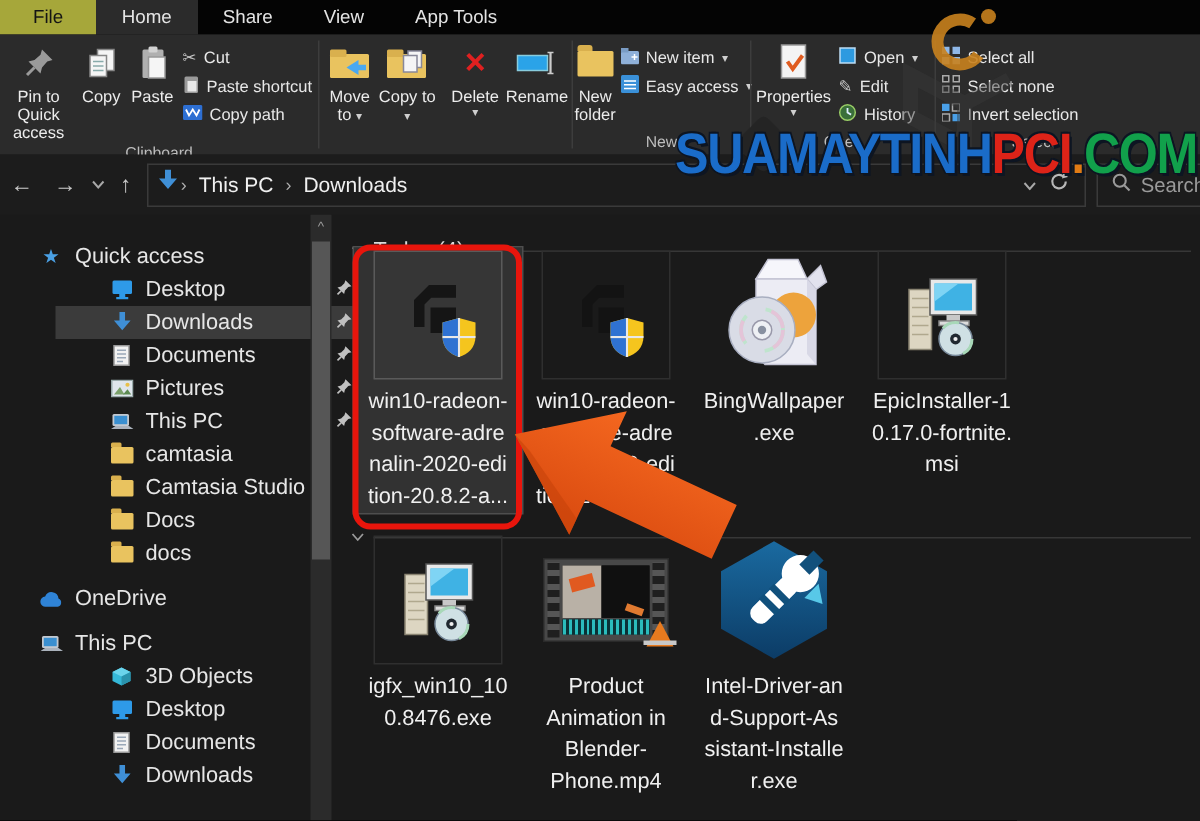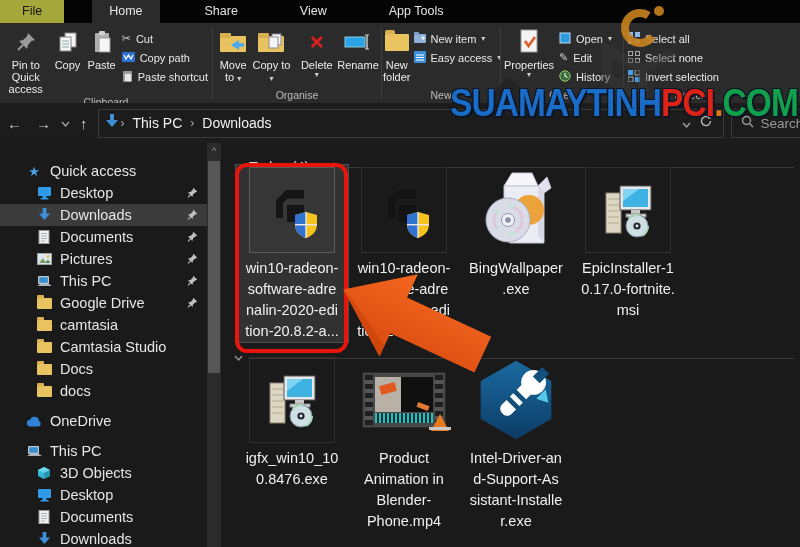--- a/index.html
+++ b/index.html
@@ -1,21 +1,21 @@
 <!DOCTYPE html>
 <html><head>
 <meta charset="utf-8">
 <style>
   html,body{margin:0;padding:0;background:#000;}
   *{box-sizing:border-box;}
   .app{position:relative;width:800px;height:547px;background:#1a1a1a;overflow:hidden;
        font-family:"Liberation Sans","DejaVu Sans",sans-serif;color:#e8e8e8;}
 
   
-  .tabrow{position:absolute;top:0;left:0;right:0;height:23px;background:#040404;display:flex;z-index:2;gap:28px;}
+  .tabrow{position:absolute;top:0;left:0;right:0;height:23px;background:#040404;display:flex;z-index:2;}
   .tab{padding:0 17px;line-height:23px;font-size:12.5px;color:#e4e4e4;}
   .tab.file{background:#a6a73a;color:#141414;padding:0 22px;}
   .tab.active{background:#2b2b2b;}
 
   
   .ribbon{position:absolute;top:23px;left:0;right:0;height:80px;background:#2b2b2b;display:flex;z-index:2;}
   .rgroup{display:flex;flex-direction:column;padding:1px 1px 0;}
   .rg-body{display:flex;flex:1;align-items:flex-start;}
   .rg-label{text-align:center;font-size:10.5px;color:#bdbdbd;height:15px;line-height:14px;}
   .rsep{width:1px;background:#3d3d3d;margin:4px 0;}
@@ -38,21 +38,21 @@
   .addrbox{height:29px;border:1px solid #3a3a3a;background:#1c1c1c;width:626px;display:flex;
            align-items:center;padding:0 6px;margin-left:3px;flex:none;}
   .crumb{font-size:14px;color:#f0f0f0;padding:0 6px;}
   .csep{font-size:12px;color:#b0b0b0;padding:0 2px;}
   .searchbox{height:29px;border:1px solid #3a3a3a;background:#1c1c1c;margin-left:7px;flex:1;display:flex;
              align-items:center;gap:7px;padding:0 9px;color:#9a9a9a;font-size:13.5px;}
 
   
   .sidebar{position:absolute;top:143px;left:0;width:207px;bottom:0;background:#1a1a1a;padding-top:17px;z-index:1;}
   .srow{height:22px;display:flex;align-items:center;gap:8px;padding-left:26px;font-size:14.5px;color:#e6e6e6;width:207px;}
-  .srow.lvl1{padding-left:36px;}
+  .srow.lvl1{padding-left:36px;margin-left:37px;}
   .srow.sel{background:#3b3b3b;}
   .spacer8{height:8px;}
   .sic{width:16px;height:16px;display:flex;align-items:center;justify-content:center;flex:none;}
   .pin{margin-left:auto;margin-right:9px;flex:none;}
   .star{color:#4aa0e4;font-size:13px;}
   .sscroll{position:absolute;top:143px;left:207px;width:14px;bottom:0;background:#2b2b2b;z-index:1;}
   .sscroll .arr{display:block;text-align:center;color:#9a9a9a;font-size:9px;line-height:16px;}
   .sthumb{position:absolute;top:18px;left:1px;width:12px;height:212px;background:#565656;}
 
   
@@ -141,32 +141,32 @@
               </svg>
           </span>
           <span>Paste</span>
         </div>
         <div class="smallstack">
           <div class="smallbtn">
             <span class="glyph">✂</span>
             <span>Cut</span>
           </div>
           <div class="smallbtn">
+            <span><svg width="11" height="12" viewBox="0 0 11 12">
+                  <rect x="1" y="1" width="9" height="11" rx="1" fill="#9a9a9a"></rect>
+                  <rect x="3" y="4" width="6" height="7" fill="#e8e8e8"></rect>
+                </svg></span>
+            <span>Paste shortcut</span>
+          </div>
+          <div class="smallbtn">
             <span><svg width="13" height="10" viewBox="0 0 13 10">
                   <rect width="13" height="10" rx="1" fill="#2d6fd3"></rect>
                   <path d="M2 3l2 4 2.5-4 2.5 4 2-4" stroke="#fff" stroke-width="1.2" fill="none"></path>
                 </svg></span>
             <span>Copy path</span>
-          </div>
-          <div class="smallbtn">
-            <span><svg width="11" height="12" viewBox="0 0 11 12">
-                  <rect x="1" y="1" width="9" height="11" rx="1" fill="#9a9a9a"></rect>
-                  <rect x="3" y="4" width="6" height="7" fill="#e8e8e8"></rect>
-                </svg></span>
-            <span>Paste shortcut</span>
           </div>
         </div>
       </div>
       <div class="rg-label">Clipboard</div>
     </div>
     <div class="rsep"></div>
 
     <div class="rgroup" style="width:168px;">
       <div class="rg-body" style="justify-content:center;">
         <div class="bigbtn" style="width:40px;">
@@ -201,21 +201,20 @@
             <svg width="28" height="18" viewBox="0 0 28 18">
                 <rect x="1" y="4" width="20" height="10" fill="#2aa3e8" stroke="#8cd"></rect>
                 <line x1="23" y1="2" x2="23" y2="16" stroke="#ccc" stroke-width="1.5"></line>
                 <line x1="21" y1="2" x2="25" y2="2" stroke="#ccc"></line>
                 <line x1="21" y1="16" x2="25" y2="16" stroke="#ccc"></line>
               </svg>
           </span>
           <span>Rename</span>
         </div>
       </div>
-      <div class="rg-label">Organise</div>
     </div>
     <div class="rsep"></div>
 
     <div class="rgroup" style="width:118px;">
       <div class="rg-body">
         <div class="bigbtn" style="width:44px;">
           <span class="bicon">
               <span class="foldbig"></span>
             </span>
           <span>New folder</span>
@@ -423,30 +422,20 @@
     </div>
     <div class="srow lvl1">
       <span class="sic">
           <svg width="15" height="13" viewBox="0 0 15 13">
             <rect x="1" y="1" width="11" height="8" rx="1" fill="#c2c8d0"></rect>
             <rect x="2.2" y="2.2" width="8.6" height="5.6" fill="#3a8fd0"></rect>
             <path d="M0 11l3-2h9l3 2z" fill="#aab2bc"></path>
           </svg>
         </span>
       <span>This PC</span>
-      <span class="pin"><svg width="11" height="11" viewBox="0 0 11 11">
-            <path d="M6.3.8l4 4-2.1.6L6 7.6 5.4 10 1 5.6l2.4-.6L5.6 2.9z" fill="#c0c0c0"></path>
-            <line x1="1" y1="10.3" x2="3.4" y2="7.9" stroke="#c0c0c0" stroke-width="1.1"></line>
-          </svg></span>
-    </div>
-    <div class="srow lvl1">
-      <span class="sic">
-          <span class="fold"></span>
-        </span>
-      <span>Google Drive</span>
       <span class="pin"><svg width="11" height="11" viewBox="0 0 11 11">
             <path d="M6.3.8l4 4-2.1.6L6 7.6 5.4 10 1 5.6l2.4-.6L5.6 2.9z" fill="#c0c0c0"></path>
             <line x1="1" y1="10.3" x2="3.4" y2="7.9" stroke="#c0c0c0" stroke-width="1.1"></line>
           </svg></span>
     </div>
     <div class="srow lvl1">
       <span class="sic">
           <span class="fold"></span>
         </span>
       <span>camtasia</span>

